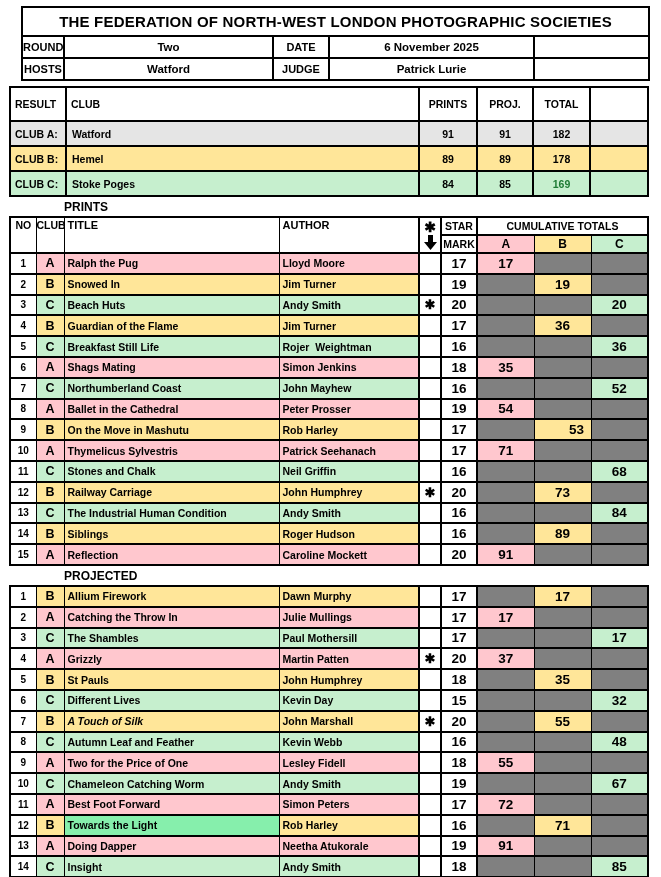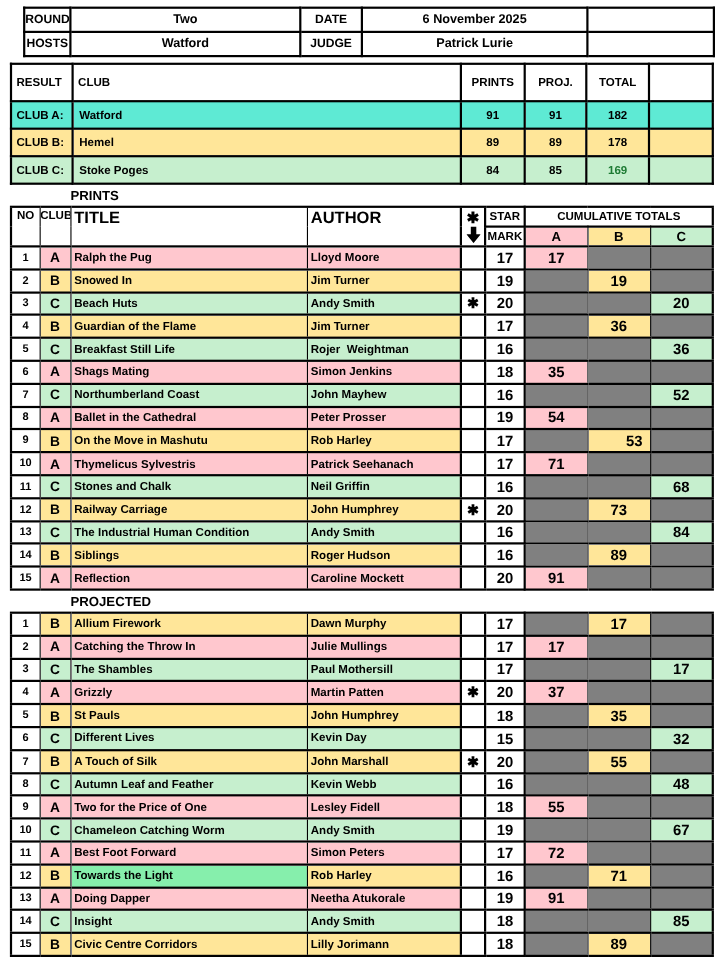--- a/index.html
+++ b/index.html
@@ -32,21 +32,21 @@
   .res-num{font-size:14px;text-align:center;}
 
   
   .section-label{margin:3px 0 2px 64px;font-size:12px;height:14px;}
 
   
   .entry{margin:0 0 0 9px;width:638px;border:2.5px solid #000;}
   .entry td,.entry th{border:1px solid #000;border-top-width:2px;border-bottom-width:2px;}
   .entry thead tr{height:18px;padding-left:14px;}
   .entry tbody tr{height:20.8px;}
-  .h-small{font-size:15px;vertical-align:top;text-align:left;padding:1px 0 0 3px;}
+  .h-small{font-size:11px;vertical-align:top;text-align:left;padding:1px 0 0 3px;}
   .h-center{font-size:10.5px;vertical-align:top;text-align:center;padding-top:1px;}
   .h-mid{font-size:10.5px;text-align:center;}
   .h-abc{font-size:12px;text-align:center;}
   .c-no{font-size:10px;text-align:center;}
   .c-club{font-size:12.5px;text-align:center;}
   .c-title,.c-author{font-size:10.5px;text-align:left;padding-left:3px;white-space:pre;}
   .c-star{text-align:center;font-size:13px;border-left-width:2px !important;}
   .c-mark{font-size:13.5px;text-align:center;border-left-width:2px !important;border-right-width:2px !important;}
   .c-cum{font-size:13.5px;text-align:center;}
   .star-head{text-align:center;vertical-align:top;border-left-width:2px !important;line-height:1;}
@@ -59,20 +59,23 @@
 
 <table class="title-table">
   <colgroup>
       <col style="width:42px">
       <col style="width:209px">
       <col style="width:56px">
       <col style="width:205px">
       <col style="width:115px">
     </colgroup>
   <tbody>
+      <tr>
+    <td class="main-title" colspan="5">THE FEDERATION OF NORTH-WEST LONDON PHOTOGRAPHIC SOCIETIES</td>
+  </tr>
   <tr>
     <td class="tb-label">ROUND</td>
     <td class="tb-value">Two</td>
     <td class="tb-label">DATE</td>
     <td class="tb-value">6 November 2025</td>
     <td></td>
   </tr>
   <tr>
     <td class="tb-label">HOSTS</td>
     <td class="tb-value">Watford</td>
@@ -96,21 +99,21 @@
     <tr>
       <th class="r-left">RESULT</th>
       <th class="r-left">CLUB</th>
       <th class="r-center">PRINTS</th>
       <th class="r-center">PROJ.</th>
       <th class="r-center">TOTAL</th>
       <th></th>
     </tr>
   </thead>
   <tbody>
-    <tr style="background: #5eead4;">
+    <tr style="background: #e5e5e5;">
       <td class="res-label">CLUB A:</td>
       <td class="res-club">Watford</td>
       <td class="res-num">91</td>
       <td class="res-num">91</td>
       <td class="res-num">182</td>
       <td></td>
     </tr>
     <tr style="background: rgb(255, 230, 153);">
       <td class="res-label">CLUB B:</td>
       <td class="res-club">Hemel</td>
@@ -412,21 +415,21 @@
         <td class="c-author" style="background: rgb(198, 239, 206);">Kevin Day</td>
         <td class="c-star"></td>
         <td class="c-mark">15</td>
         <td class="c-cum" style="background: rgb(128, 128, 128);"></td>
         <td class="c-cum" style="background: rgb(128, 128, 128);"></td>
         <td class="c-cum" style="background: rgb(198, 239, 206);">32</td>
       </tr>
       <tr>
         <td class="c-no">7</td>
         <td class="c-club" style="background: rgb(255, 230, 153);">B</td>
-        <td class="c-title" style="background: rgb(255, 230, 153);">A Touch of Silk</td>
+        <td class="c-title" style="background: rgb(255, 230, 153); font-style: italic;">A Touch of Silk</td>
         <td class="c-author" style="background: rgb(255, 230, 153);">John Marshall</td>
         <td class="c-star">✱</td>
         <td class="c-mark">20</td>
         <td class="c-cum" style="background: rgb(128, 128, 128);"></td>
         <td class="c-cum" style="background: rgb(255, 230, 153);">55</td>
         <td class="c-cum" style="background: rgb(128, 128, 128);"></td>
       </tr>
       <tr>
         <td class="c-no">8</td>
         <td class="c-club" style="background: rgb(198, 239, 206);">C</td>

